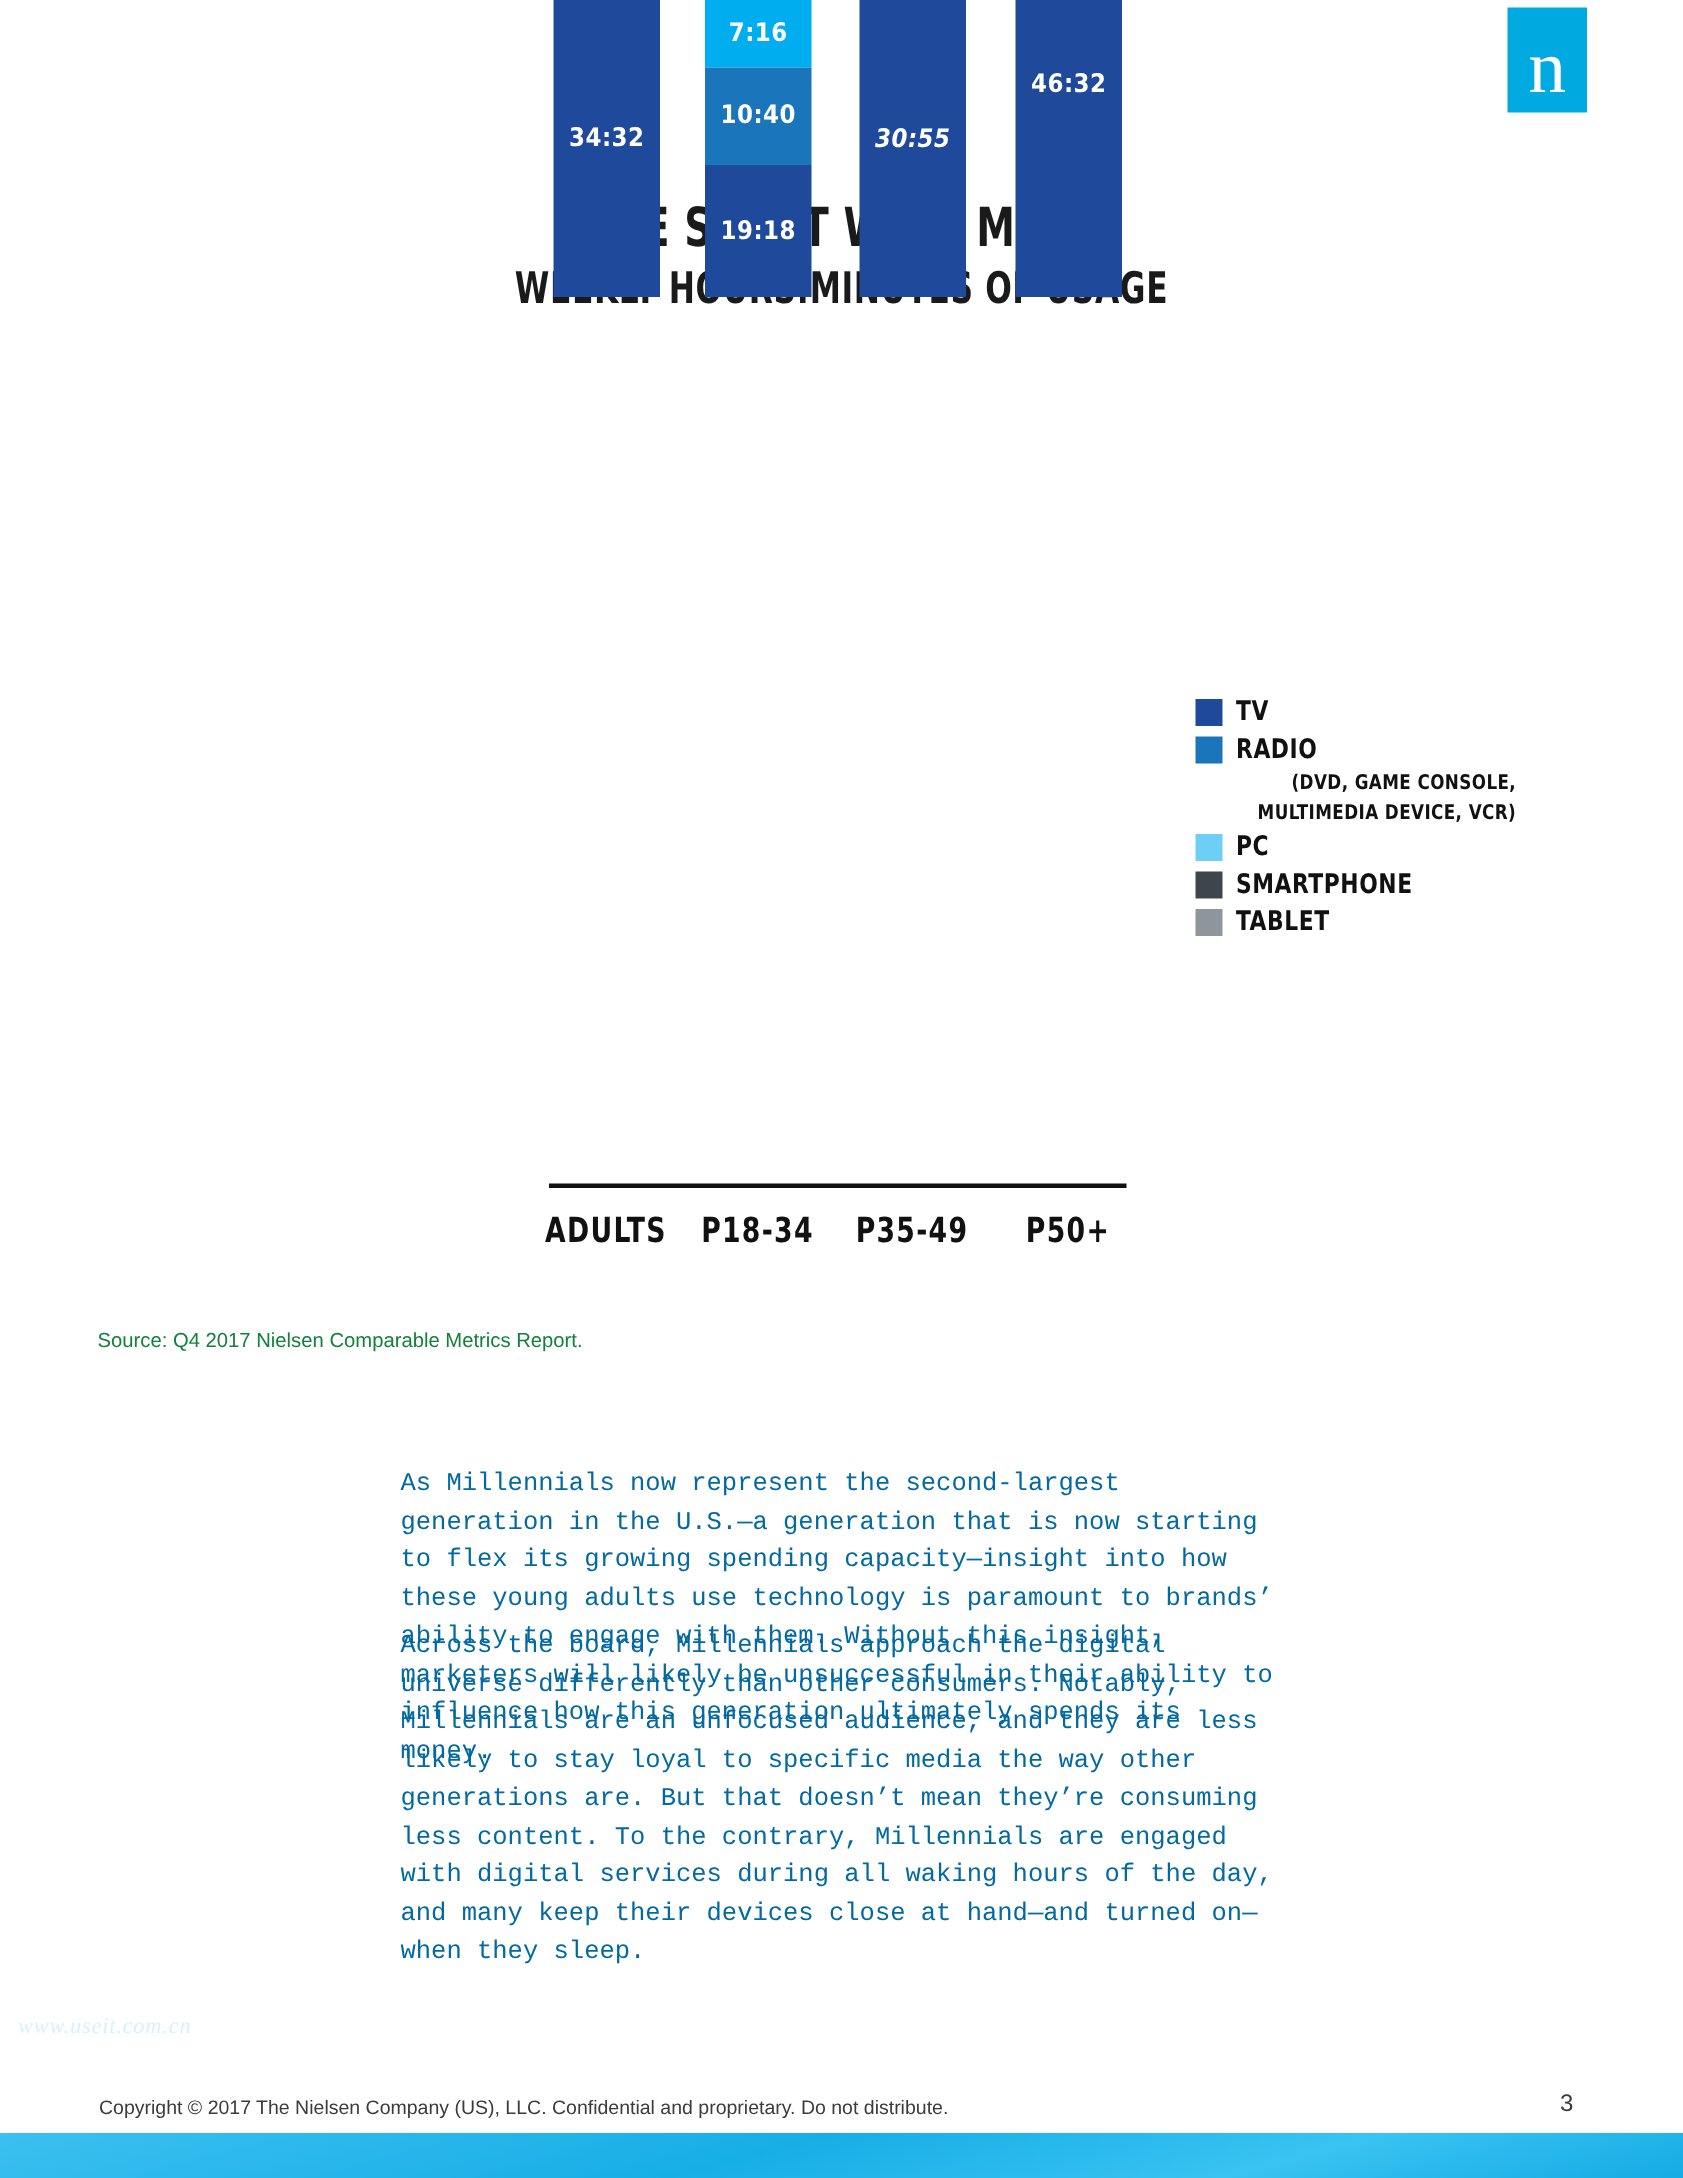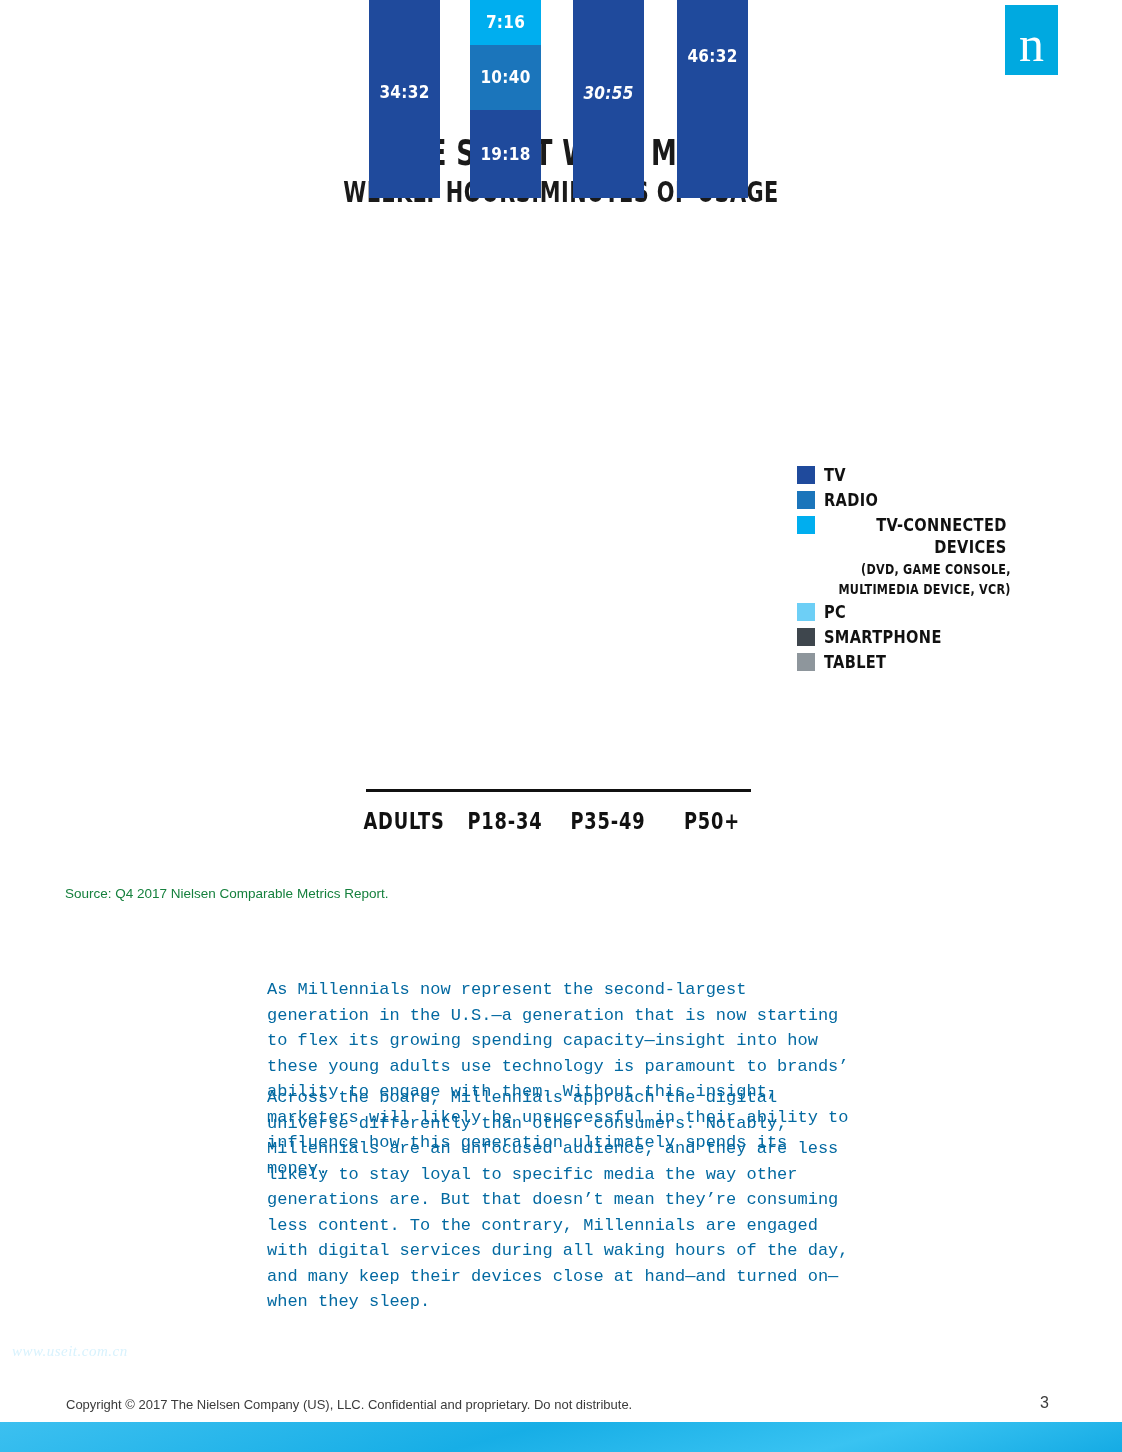--- a/index.html
+++ b/index.html
@@ -243,24 +243,20 @@
 
 <div id="legend">
     <div class="legend-row">
       <span class="legend-swatch" style="background: rgb(31, 74, 156);"></span>
       <span class="legend-label">TV</span>
     </div>
     <div class="legend-row">
       <span class="legend-swatch" style="background: rgb(27, 117, 187);"></span>
       <span class="legend-label">RADIO</span>
     </div>
-    <div class="legend-row">
-      <span class="legend-swatch" style="background: rgb(0, 174, 239);"></span>
-      <span class="legend-label">TV-CONNECTED DEVICES</span>
-    </div>
     <div class="legend-sub">(DVD, GAME CONSOLE,</div>
     <div class="legend-sub">MULTIMEDIA DEVICE, VCR)</div>
     <div class="legend-row">
       <span class="legend-swatch" style="background: rgb(109, 207, 246);"></span>
       <span class="legend-label">PC</span>
     </div>
     <div class="legend-row">
       <span class="legend-swatch" style="background: rgb(62, 70, 77);"></span>
       <span class="legend-label">SMARTPHONE</span>
     </div>

